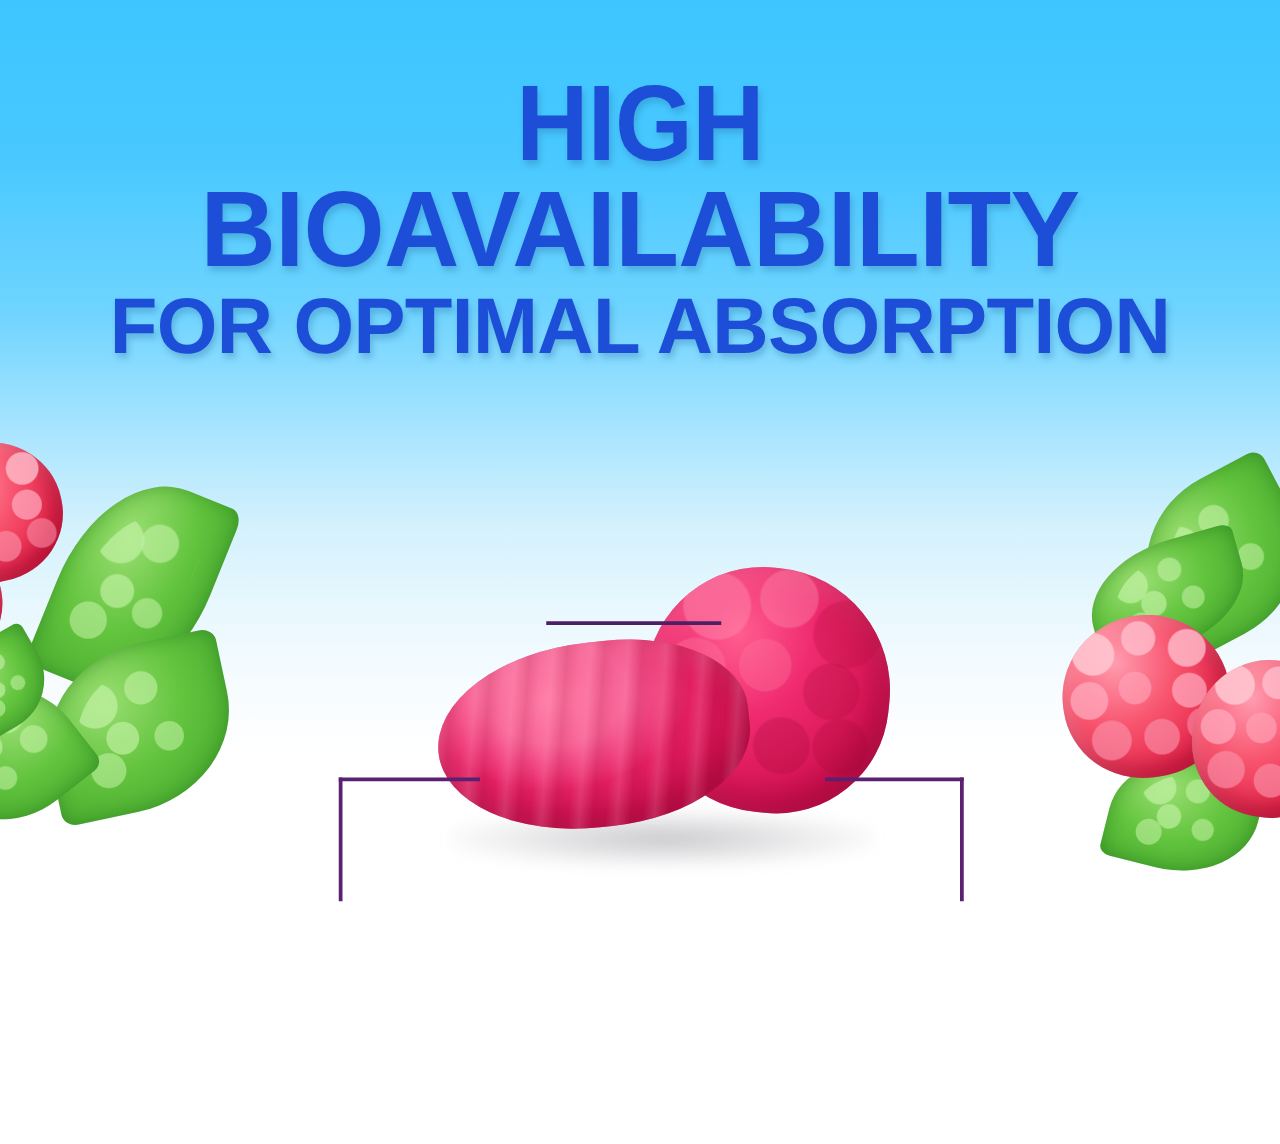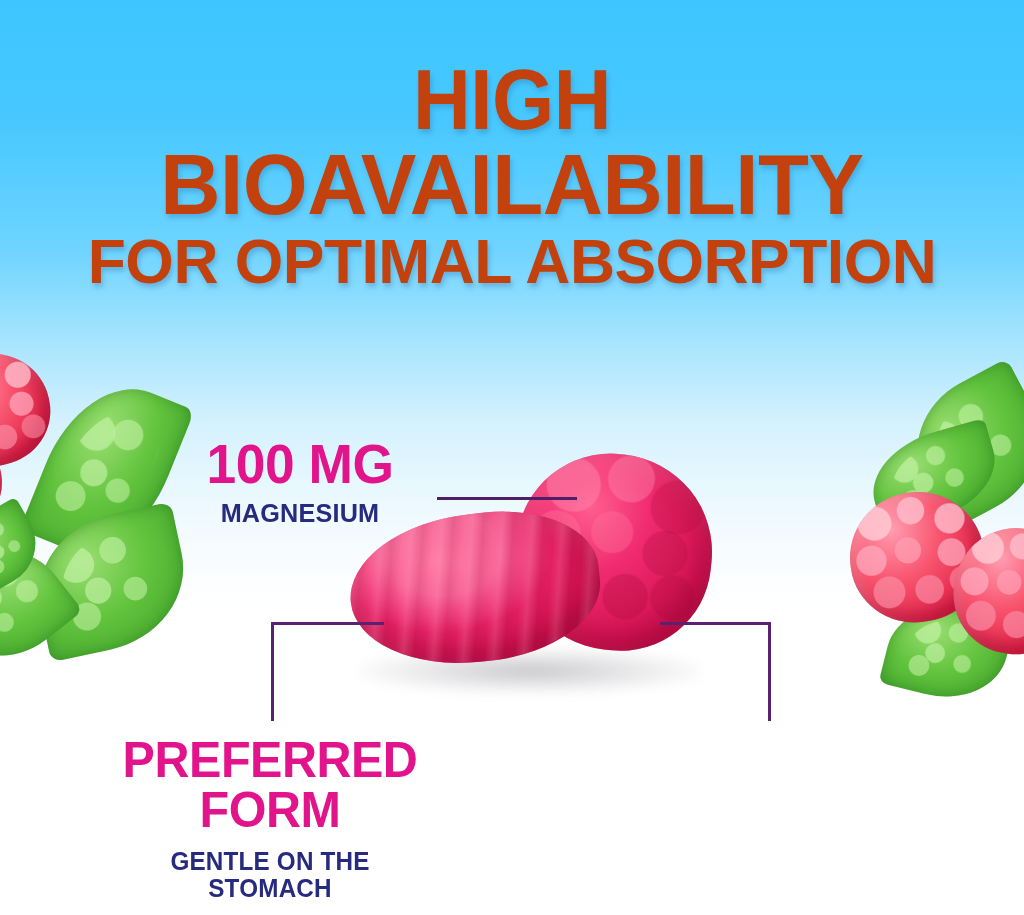--- a/index.html
+++ b/index.html
@@ -35,21 +35,21 @@
        #ffffff 915px);
   }
 
   
   .headline {
     position: absolute;
     left: 0;
     right: 0;
     top: 58px;
     text-align: center;
-    color: #c2410c;
+    color: #1d4ed8;
     font-weight: 700;
     letter-spacing: -0.5px;
     text-shadow: 2px 4px 5px rgba(40,110,160,0.33);
     line-height: 0.96;
     user-select: none;
   }
   .hl-1 {
     font-size: 86px;
     transform: scaleX(0.93);
     display: block;
@@ -279,30 +279,16 @@
   <div class="gummy-group">
     <div class="gummy-shadow"></div>
     <div class="gummy gummy-back"></div>
     <div class="gummy gummy-front"></div>
   </div>
 
   <div class="leader-100mg"></div>
   <div class="bracket bracket-left"></div>
   <div class="bracket bracket-right"></div>
 
-  <div class="callout callout-mg">
-    <div class="callout-title">100 MG</div>
-    <div class="callout-sub">MAGNESIUM</div>
-  </div>
-
-  <div class="callout callout-preferred">
-    <div class="callout-title">
-      <div>PREFERRED</div>
-      <div>FORM</div>
-    </div>
-    <div class="callout-sub">
-      <div>GENTLE ON THE</div>
-      <div>STOMACH</div>
-    </div>
-  </div>
+
 
 
 </div>
 
 </body></html>

